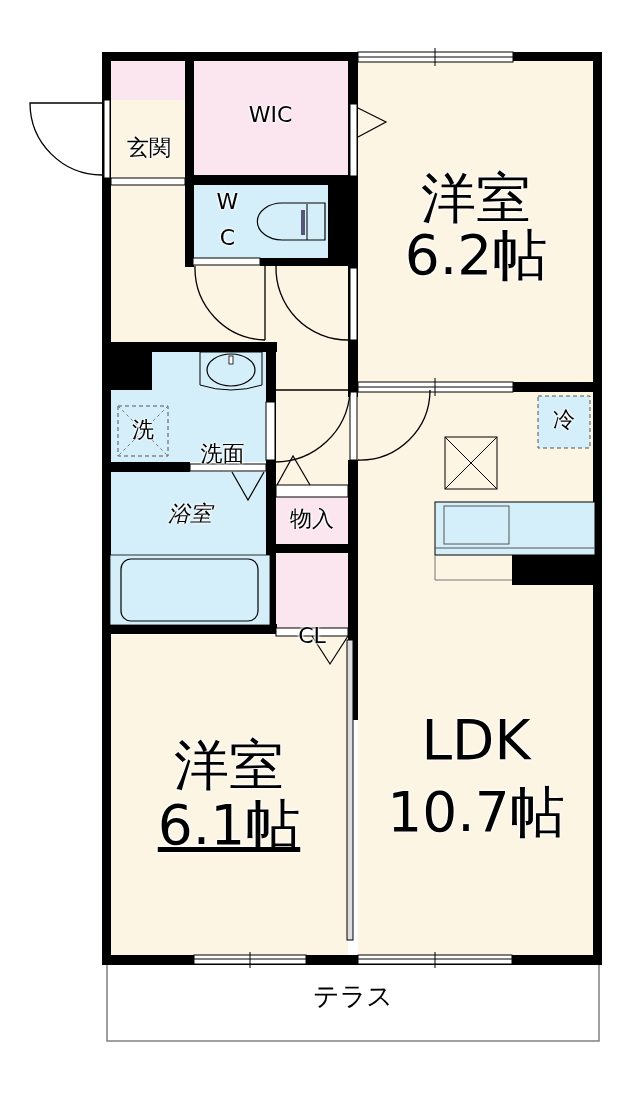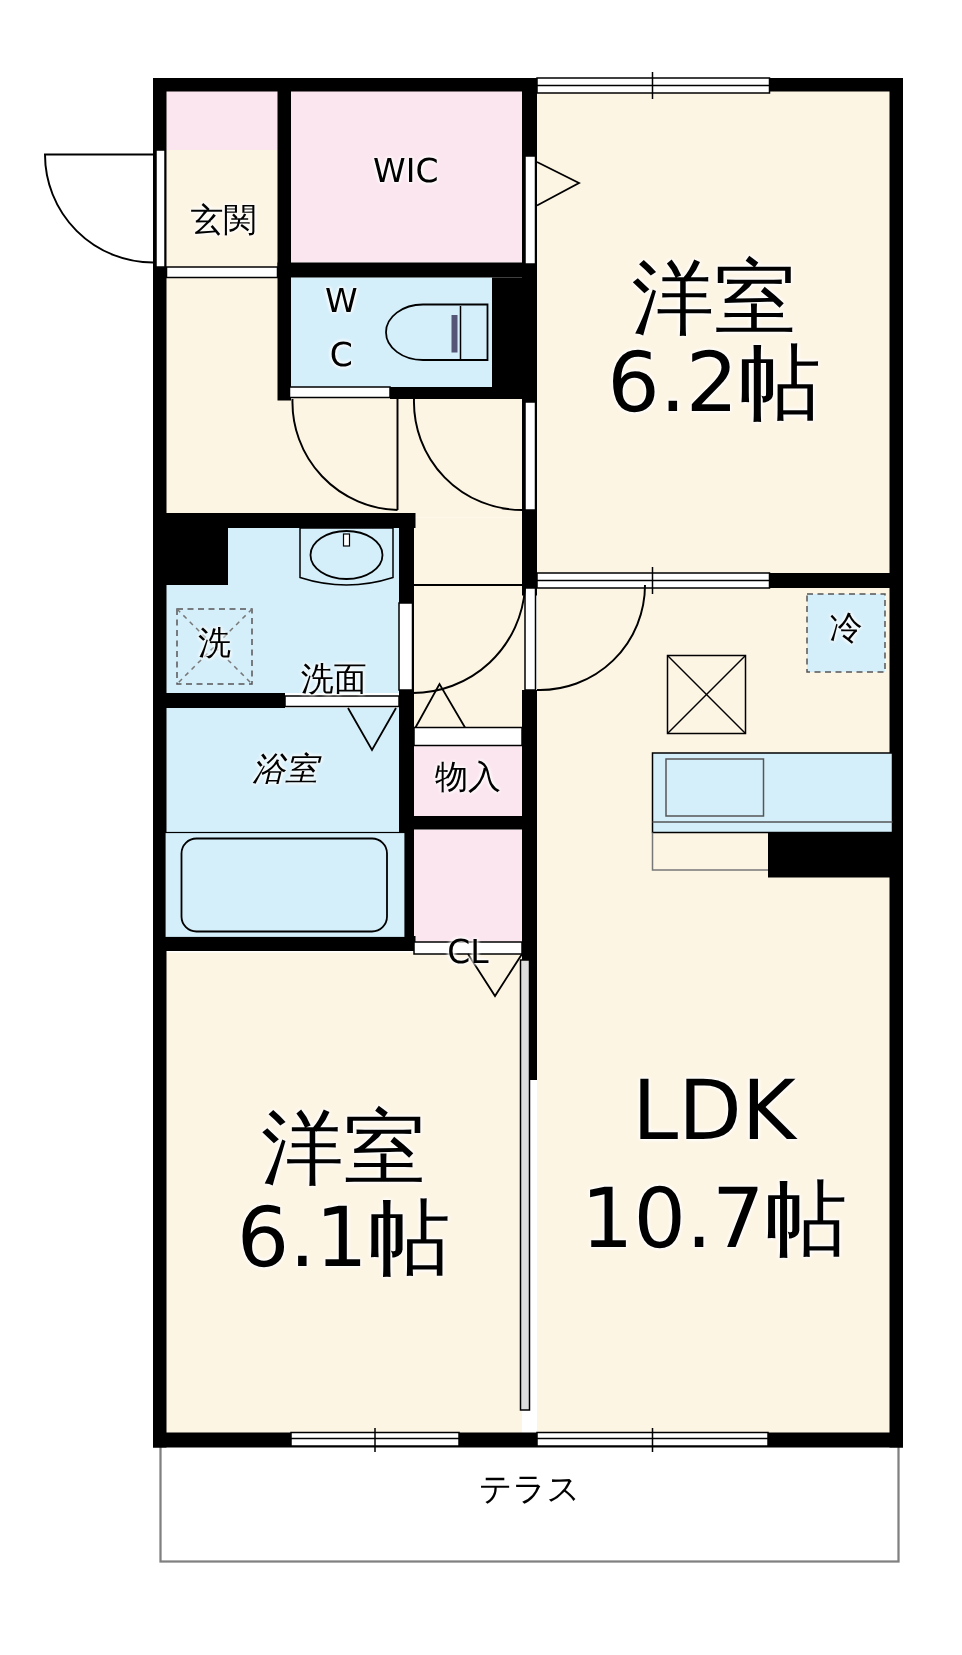--- a/index.html
+++ b/index.html
@@ -1,20 +1,20 @@
 <!DOCTYPE html>
 <html><head>
 <meta charset="utf-8">
 <style>
   html, body { margin:0; padding:0; background:#ffffff; }
   body { width:641px; height:1103px; position:relative; overflow:hidden; font-family:"DejaVu Sans", sans-serif; }
   #plan { position:absolute; left:0; top:0; width:641px; height:1103px; }
   .room-label { position:absolute; text-align:center; color:#000; line-height:1.1; text-shadow: 0 0 3px #fff, 0 0 3px #fff, 0 0 3px #fff; }
   .lg { font-size:55px; }
-  .md { font-size:22px; }
+  .md { font-size:26px; }
   .sm { font-size:22px; }
 </style>
 </head>
 <body>
 
 <svg id="plan" viewBox="0 0 641 1103" xmlns="http://www.w3.org/2000/svg">
 
   <rect x="107" y="963" width="492" height="78" fill="#fff" stroke="#808080" stroke-width="1.5"></rect>
 
   <rect x="110" y="60" width="78" height="40" fill="#fbe6ef"></rect>
@@ -160,14 +160,14 @@
 <div class="room-label lg" style="left:358px;top:225px;width:236px;text-align:center;">6.2帖</div>
 <div class="room-label sm" style="left:118px;top:418px;width:50px;">洗</div>
 <div class="room-label sm" style="left:180px;top:442px;width:85px;">洗面</div>
 <div class="room-label sm" style="left:140px;top:502px;width:100px;font-style:italic;">浴室</div>
 <div class="room-label sm" style="left:276px;top:507px;width:72px;">物入</div>
 <div class="room-label sm" style="left:276px;top:576px;width:72px;margin-top:48px;">CL</div>
 <div class="room-label sm" style="left:538px;top:408px;width:52px;">冷</div>
 <div class="room-label lg" style="left:358px;top:710px;width:236px;">LDK</div>
 <div class="room-label lg" style="left:358px;top:782px;width:236px;">10.7帖</div>
 <div class="room-label lg" style="left:110px;top:735px;width:238px;">洋室</div>
-<div class="room-label lg" style="left:110px;top:795px;width:238px;">6.1帖</div>
+<div class="room-label lg" style="left:110px;top:795px;width:238px;text-decoration:underline;">6.1帖</div>
 <div class="room-label md" style="left:107px;top:982px;width:492px;">テラス</div>
 
 </body></html>

